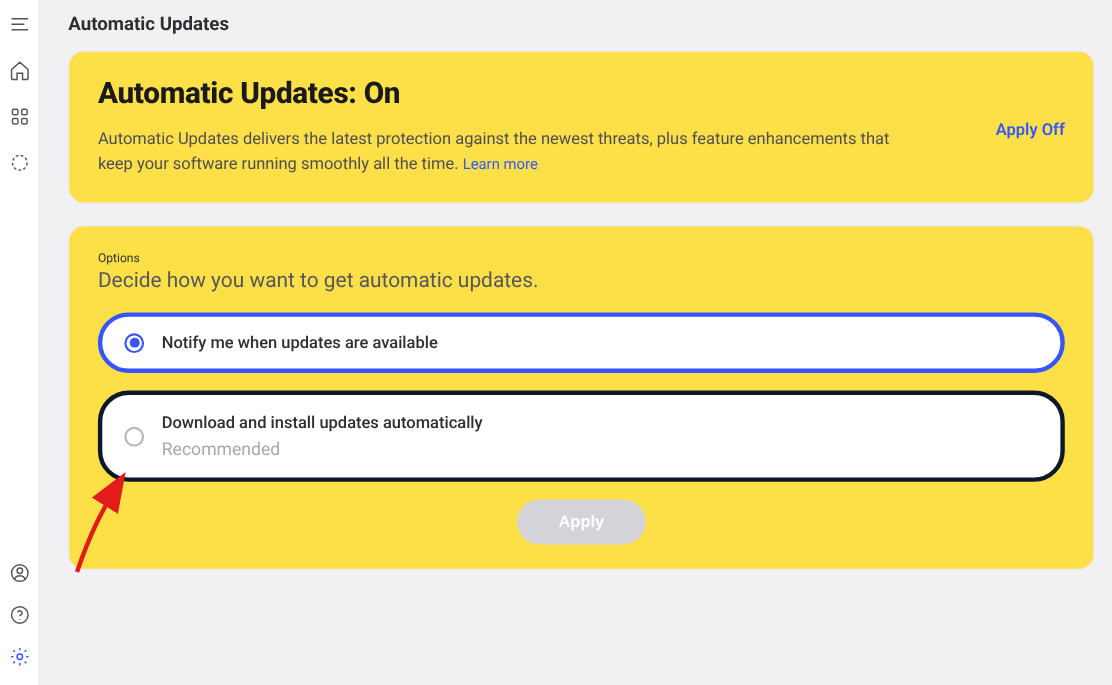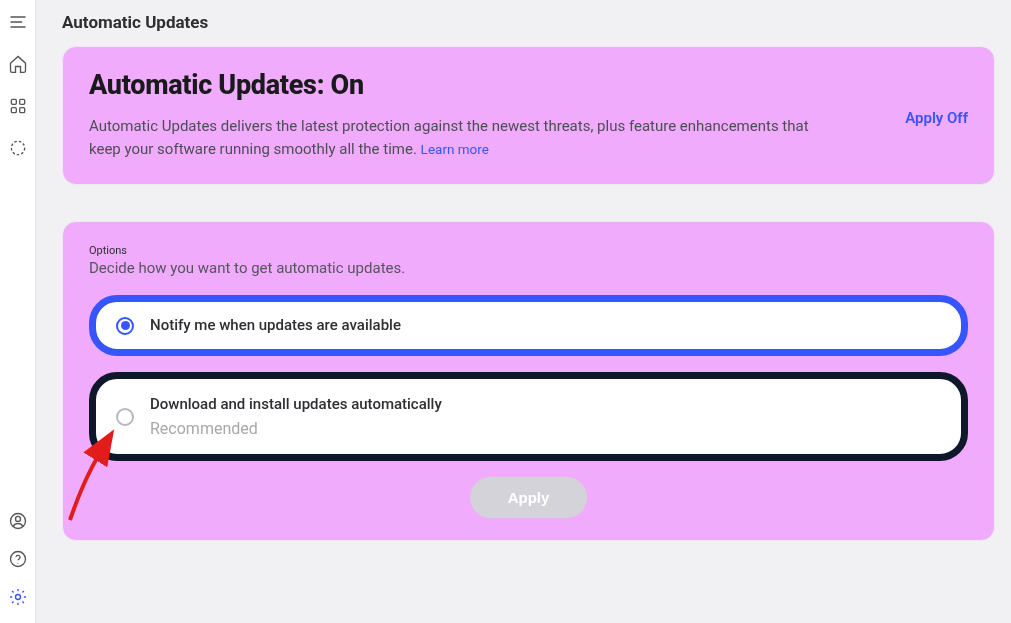--- a/index.html
+++ b/index.html
@@ -31,25 +31,25 @@
       padding: 12px 16px 12px 26px;
       overflow: auto;
     }
     .page-title {
       font-size: 17px;
       font-weight: 700;
       color: #2f2f33;
       margin-bottom: 14px;
     }
     .card {
-      background: #f0abfc;
+      background: #fde047;
       border: 1px solid #eceaef;
       border-radius: 14px;
       padding: 22px 26px;
-      margin-bottom: 36px;
+      margin-bottom: 20px;
     }
     .status-row { display: flex; align-items: flex-start; gap: 20px; }
     .status-left { flex: 1; }
     .status-title {
       font-size: 27px;
       font-weight: 800;
       color: #1a1a1d;
       margin-bottom: 14px;
       letter-spacing: -0.3px;
     }
@@ -71,30 +71,30 @@
       font-weight: 600;
       cursor: pointer;
       padding-top: 40px;
     }
     .options-title {
       font-size: 11px;
       font-weight: 400;
       color: #2f2f33;
     }
     .options-sub {
-      font-size: 15px;
+      font-size: 19px;
       color: #56565c;
       margin-top: 2px;
       margin-bottom: 18px;
     }
     .radio-option {
       display: flex;
       align-items: center;
       gap: 16px;
-      border: 7px solid #0f172a;
+      border: 4px solid #0f172a;
       border-radius: 28px;
       padding: 14px 20px;
       margin-bottom: 16px;
       cursor: pointer;
       background: #fff;
     }
     .radio-option.selected {
       border-color: #3655ff;
     }
     .radio-option.tall { align-items: center; padding: 16px 20px; }

